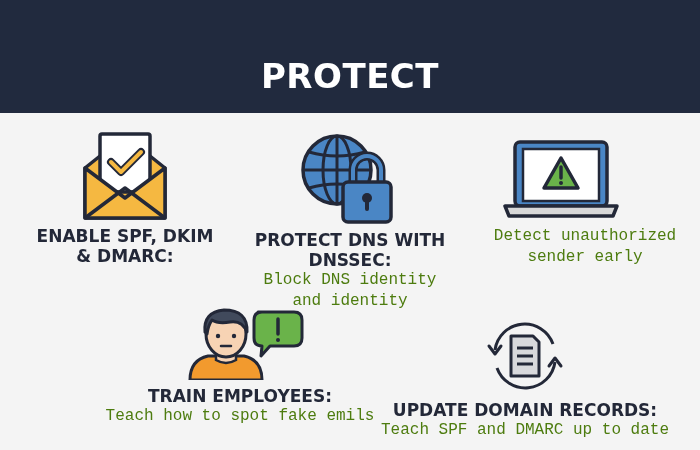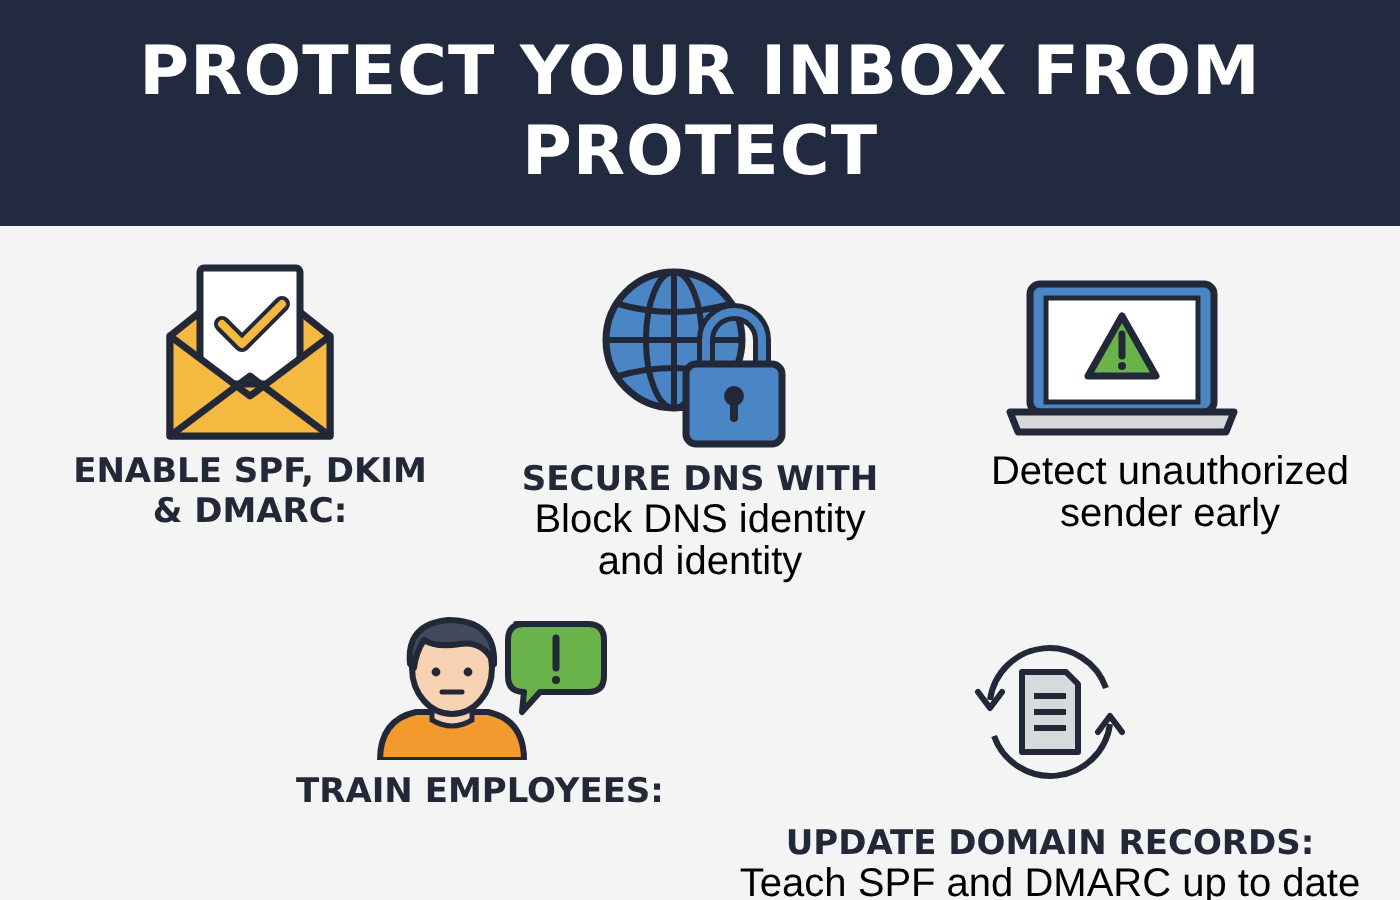--- a/index.html
+++ b/index.html
@@ -22,35 +22,35 @@
     font-weight: bold; font-size: 34px; line-height: 40px;
     letter-spacing: 0.5px;
   }
   .item { position: absolute; text-align: center; }
   .item .icon { display: block; margin: 0 auto; }
   .item .title {
     font-weight: bold; font-size: 17px; line-height: 20px; color: #232838;
     font-family: "DejaVu Sans", "Liberation Sans", sans-serif;
   }
   .item .desc {
-    font-size: 20px; line-height: 21px; color: #000000;
-    font-family: Liberation Sans, sans-serif;
+    font-size: 16px; line-height: 21px; color: #4d7c0f;
+    font-family: Liberation Mono, monospace;
   }
   #item-0 { left: 20px; top: 130px; width: 210px; }
   #item-1 { left: 245px; top: 130px; width: 210px; }
   #item-2 { left: 470px; top: 130px; width: 230px; }
   #item-3 { left: 95px; top: 304px; width: 290px; }
   #item-4 { left: 360px; top: 318px; width: 330px; }
 </style>
 </head>
 <body>
 
 <div class="header">
   <h1>
-    <span>PROTECT YOUR INBOX FROM</span><br>
+    <br>
     <span>PROTECT</span>
   </h1>
 </div>
 
 <div class="item" id="item-0">
   <svg class="icon" width="100" height="96" viewBox="0 0 100 96">
     <path d="M10 38 L50 6 L90 38 L90 88 L10 88 Z" fill="#f5b841" stroke="#232838" stroke-width="3.5" stroke-linejoin="round"></path>
     <rect x="25" y="4" width="50" height="58" rx="2" fill="#ffffff" stroke="#232838" stroke-width="3.5"></rect>
     <path d="M36 32 L46 42 L66 22" fill="none" stroke="#232838" stroke-width="8" stroke-linecap="round" stroke-linejoin="round"></path>
     <path d="M36 32 L46 42 L66 22" fill="none" stroke="#f5b841" stroke-width="4" stroke-linecap="round" stroke-linejoin="round"></path>
@@ -71,21 +71,22 @@
     <line x1="8" y1="40" x2="76" y2="40" stroke="#232838" stroke-width="3"></line>
     <path d="M14 22 Q42 30 70 22" fill="none" stroke="#232838" stroke-width="3"></path>
     <path d="M14 58 Q42 50 70 58" fill="none" stroke="#232838" stroke-width="3"></path>
     <path d="M58 54 L58 40 A14 14 0 0 1 86 40 L86 54" fill="none" stroke="#232838" stroke-width="9"></path>
     <path d="M58 54 L58 40 A14 14 0 0 1 86 40 L86 54" fill="none" stroke="#4a86c5" stroke-width="4"></path>
     <rect x="48" y="52" width="48" height="40" rx="5" fill="#4a86c5" stroke="#232838" stroke-width="3.5"></rect>
     <circle cx="72" cy="68" r="5" fill="#232838"></circle>
     <rect x="70" y="70" width="4" height="11" rx="2" fill="#232838"></rect>
   </svg>
   <div class="title" style="margin-top:4px;">
-    <span>SECURE DNS WITH</span><br>
+    <span>PROTECT DNS WITH</span><br>
+    <span>DNSSEC:</span>
   </div>
   <div class="desc">
     <span>Block DNS identity</span><br>
     <span>and identity</span>
   </div>
 </div>
 
 <div class="item" id="item-2">
   <svg class="icon" width="120" height="96" viewBox="0 0 120 96" style="margin-left:30px;">
     <rect x="15" y="12" width="92" height="64" rx="5" fill="#4a86c5" stroke="#232838" stroke-width="3.5"></rect>
@@ -108,28 +109,29 @@
     <ellipse cx="56" cy="30" rx="20" ry="23" fill="#f7d3b4" stroke="#232838" stroke-width="3"></ellipse>
     <path d="M35 28 Q33 8 54 6 Q78 6 77 28 Q72 16 60 18 Q48 20 42 16 Q38 22 37 30 Z" fill="#414a5c" stroke="#232838" stroke-width="3" stroke-linejoin="round"></path>
     <circle cx="48" cy="32" r="2.2" fill="#232838"></circle>
     <circle cx="64" cy="32" r="2.2" fill="#232838"></circle>
     <line x1="51" y1="42" x2="61" y2="42" stroke="#232838" stroke-width="2.5" stroke-linecap="round"></line>
     <path d="M88 8 L124 8 Q132 8 132 16 L132 34 Q132 42 124 42 L100 42 L91 52 L92 42 Q84 42 84 34 L84 16 Q84 8 92 8 Z" fill="#6ab34a" stroke="#232838" stroke-width="3" stroke-linejoin="round"></path>
     <line x1="108" y1="15" x2="108" y2="30" stroke="#232838" stroke-width="3.5" stroke-linecap="round"></line>
     <circle cx="108" cy="36" r="2" fill="#232838"></circle>
   </svg>
   <div class="title" style="margin-top:6px;">TRAIN EMPLOYEES:</div>
+  <div class="desc">Teach how to spot fake emils</div>
 </div>
 
 <div class="item" id="item-4">
   <svg class="icon" width="84" height="76" viewBox="0 0 84 76">
     <path d="M12 32 A30 30 0 0 1 70 26" fill="none" stroke="#232838" stroke-width="3"></path>
     <path d="M72 44 A30 30 0 0 1 14 50" fill="none" stroke="#232838" stroke-width="3"></path>
     <path d="M6 28 L12 36 L18 28" fill="none" stroke="#232838" stroke-width="3" stroke-linecap="round" stroke-linejoin="round"></path>
     <path d="M66 48 L72 40 L78 48" fill="none" stroke="#232838" stroke-width="3" stroke-linecap="round" stroke-linejoin="round"></path>
     <path d="M28 18 L50 18 L56 24 L56 58 L28 58 Z" fill="#d8d9dc" stroke="#232838" stroke-width="3" stroke-linejoin="round"></path>
     <line x1="34" y1="30" x2="50" y2="30" stroke="#232838" stroke-width="3"></line>
     <line x1="34" y1="38" x2="50" y2="38" stroke="#232838" stroke-width="3"></line>
     <line x1="34" y1="46" x2="50" y2="46" stroke="#232838" stroke-width="3"></line>
   </svg>
-  <div class="title" style="margin-top:18px;">UPDATE DOMAIN RECORDS:</div>
+  <div class="title" style="margin-top:6px;">UPDATE DOMAIN RECORDS:</div>
   <div class="desc">Teach SPF and DMARC up to date</div>
 </div>
 
 </body></html>

